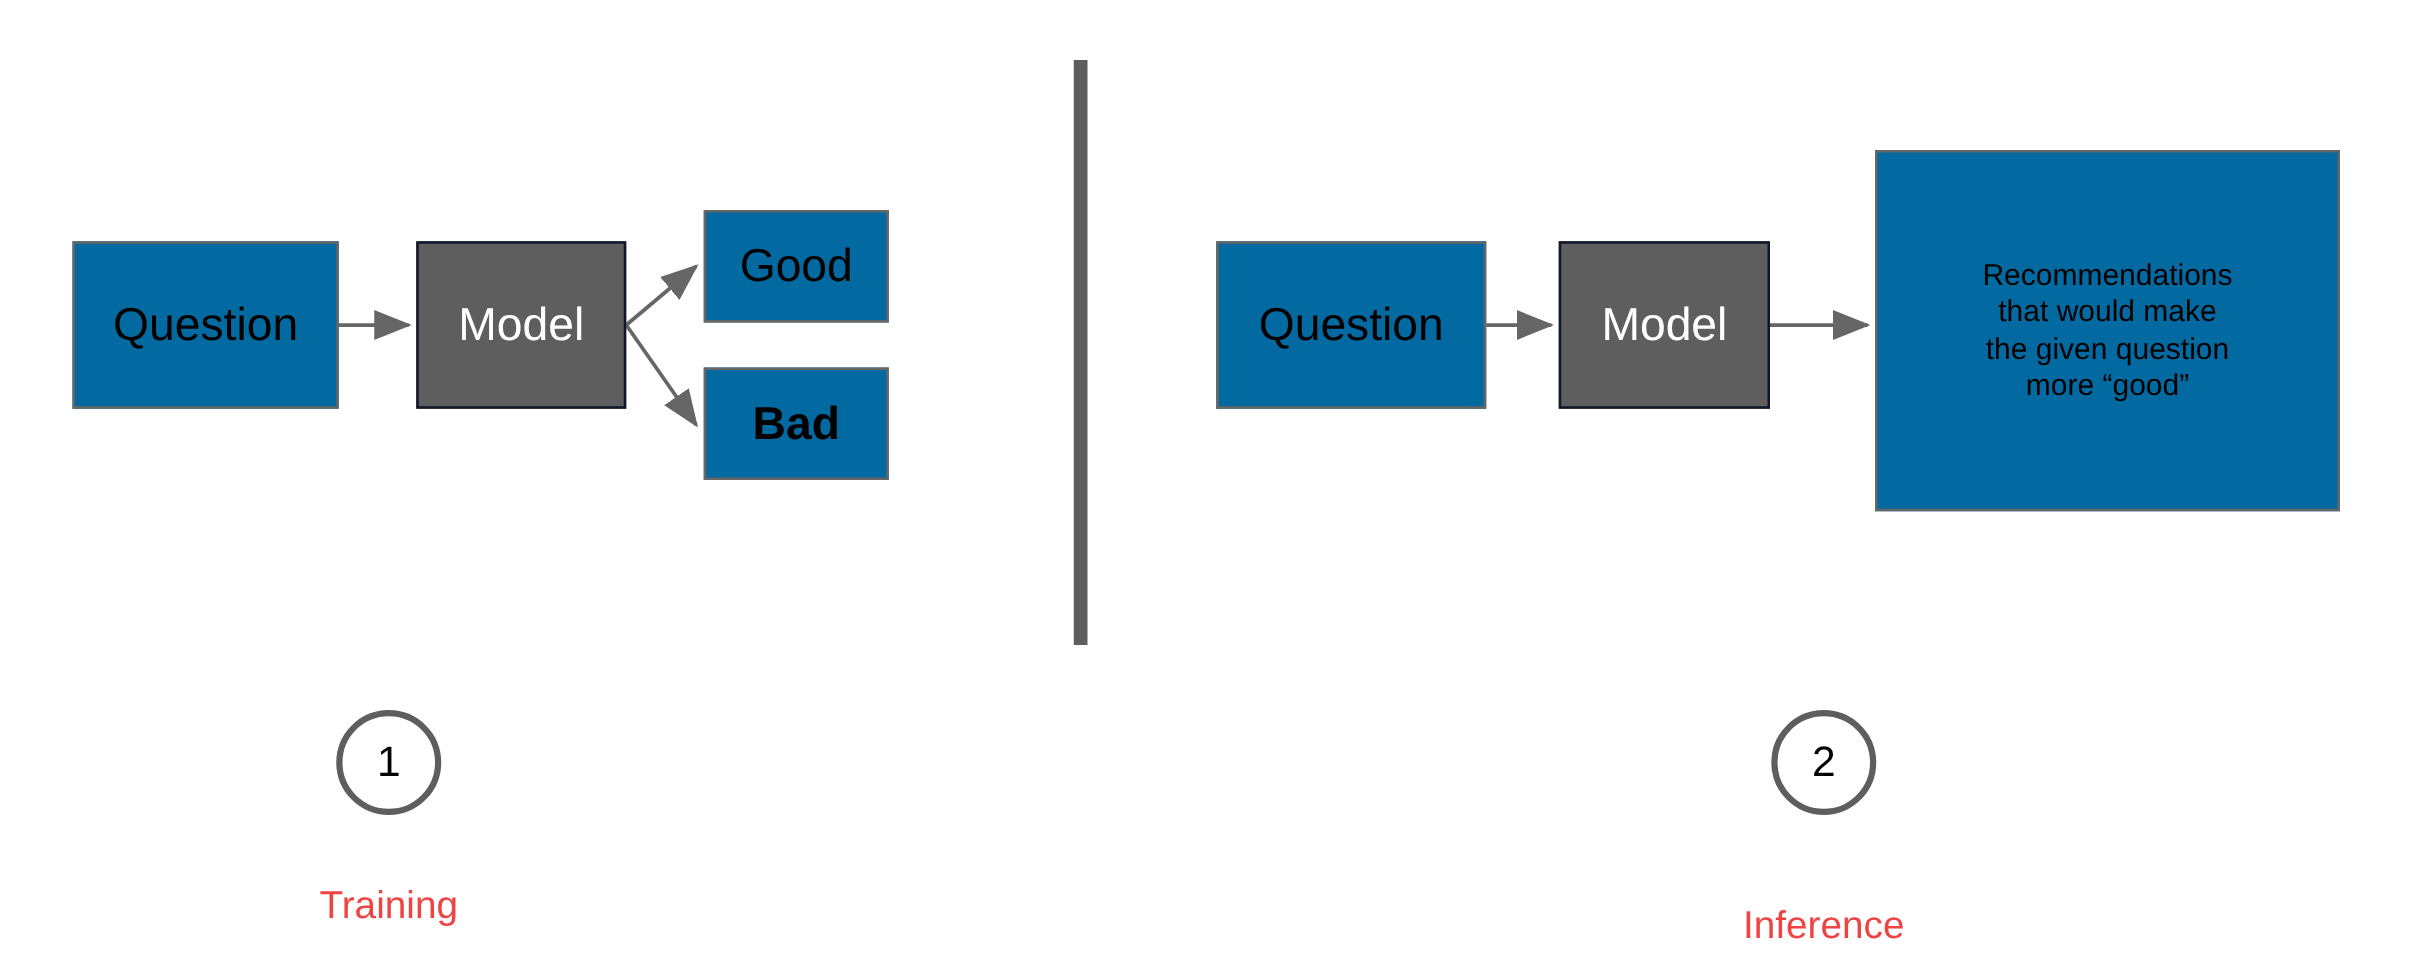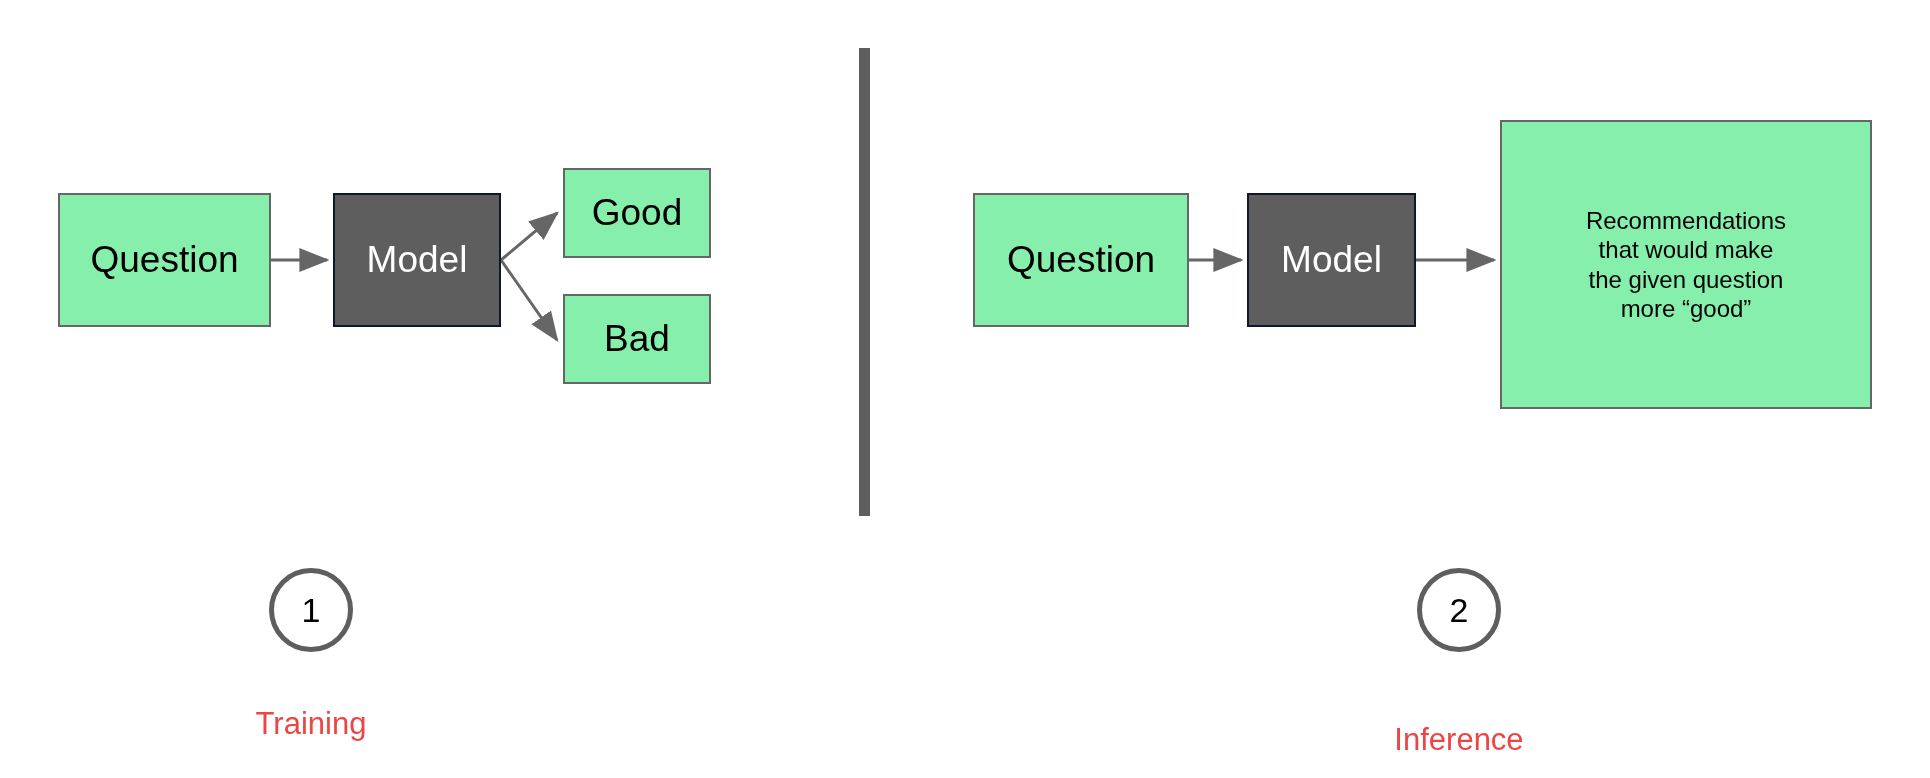--- a/index.html
+++ b/index.html
@@ -21,40 +21,40 @@
   }
   .node {
     position: absolute;
     box-sizing: border-box;
     display: flex;
     align-items: center;
     justify-content: center;
     text-align: center;
   }
   .node-plain {
-    background: #86efac;
+    background: #0369a1;
     border: 2px solid #666666;
     color: #000000;
   }
   .node-model {
     background: #5e5e5e;
     border: 2px solid #0f172a;
     color: #ffffff;
   }
   .node-label {
     display: block;
     line-height: 1.22;
     white-space: pre-line;
   }
 
   
   #q-train      { left: 58px;  top: 193px; width: 213px; height: 134px; font-size: 37px; }
   #model-train  { left: 333px; top: 193px; width: 168px; height: 134px; font-size: 37px; }
   #good-box     { left: 563px; top: 168px; width: 148px; height: 90px;  font-size: 37px; }
-  #bad-box      { left: 563px; top: 294px; width: 148px; height: 90px;  font-size: 37px; }
+  #bad-box      { left: 563px; top: 294px; width: 148px; height: 90px;  font-size: 37px; font-weight: bold; }
 
   
   #q-infer      { left: 973px;  top: 193px; width: 216px; height: 134px; font-size: 37px; }
   #model-infer  { left: 1247px; top: 193px; width: 169px; height: 134px; font-size: 37px; }
   #rec-box      { left: 1500px; top: 120px; width: 372px; height: 289px; font-size: 24px; }
 
   
   #edges {
     position: absolute;
     left: 0; top: 0;

